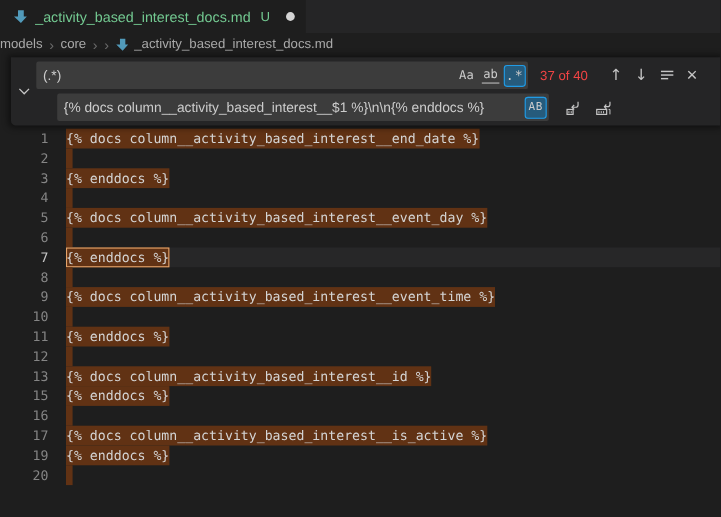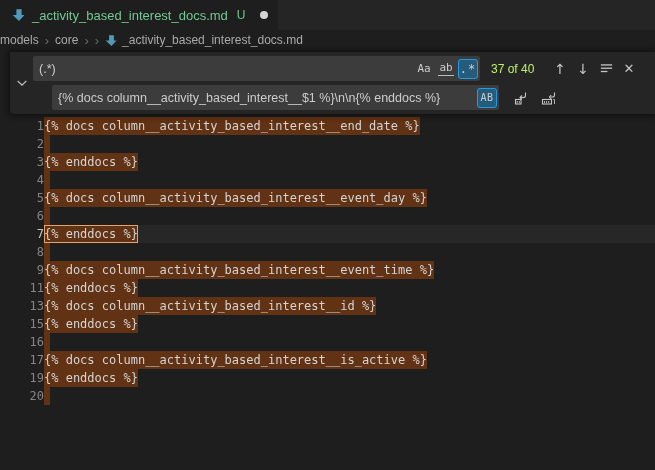--- a/index.html
+++ b/index.html
@@ -57,38 +57,38 @@
   .opt {
     min-width:20px; height:20px; margin-left:2px; border-radius:3px;
     display:flex; align-items:center; justify-content:center;
     color:#cccccc; font-size:11px; cursor:pointer; flex:none;
     font-family:"DejaVu Sans Mono", monospace;
   }
   .opt.active { background:#265b7c; outline:1px solid #219be5; outline-offset:-1px; }
   .opt .ul { border-bottom:1px solid #bbbbbb; padding:0 1px 1px; }
   .opt-regex { font-size:12px; letter-spacing:1px; }
   .opt-ab { font-size:10px; letter-spacing:.5px; }
-  .results { margin-left:11px; font-size:12px; color:#bef264; min-width:56px; }
+  .results { margin-left:11px; font-size:12px; color:#ef4444; min-width:56px; }
   .acticon {
     width:20px; height:20px; margin-left:3px; border-radius:4px; flex:none;
     display:flex; align-items:center; justify-content:center;
     color:#c5c5c5; font-size:13px; cursor:pointer;
   }
   .arrow-glyph { font-size:14px; font-family:"DejaVu Sans", sans-serif; }
   .rep-icons { display:flex; align-items:center; margin-left:9px; gap:5px; }
 
   
   .lines { position:absolute; top:67px; left:0; right:0; }
   .line { display:flex; height:18px; cursor:text; }
   .ln {
     width:44px; text-align:right; color:#858585; flex:none;
     font-family:"DejaVu Sans Mono", monospace; font-size:12px; line-height:18px;
   }
   .lc {
-    flex:1; white-space:pre;
+    flex:1; margin-left:16px; white-space:pre;
     font-family:"DejaVu Sans Mono", monospace; font-size:12px; line-height:18px;
     color:#d4d4d4;
   }
   .match { background:#613214; display:inline-block; height:18px; vertical-align:top; }
   .match.empty { width:6px; }
   .match.current { outline:1px solid #e5a36a; outline-offset:-1px; }
   .line.cur .ln { color:#c6c6c6; }
   .line.cur .lc { background:#272728; }
 
   svg { display:block; }
@@ -214,22 +214,30 @@
       </div>
     <div class="line">
         <span class="ln">8</span>
         <span class="lc"><span class="match empty"></span></span>
       </div>
     <div class="line">
         <span class="ln">9</span>
         <span class="lc"><span class="match">{% docs column__activity_based_interest__event_time %}</span></span>
       </div>
     <div class="line">
+        <span class="ln">10</span>
+        <span class="lc"><span class="match empty"></span></span>
+      </div>
+    <div class="line">
         <span class="ln">11</span>
         <span class="lc"><span class="match">{% enddocs %}</span></span>
+      </div>
+    <div class="line">
+        <span class="ln">12</span>
+        <span class="lc"><span class="match empty"></span></span>
       </div>
     <div class="line">
         <span class="ln">13</span>
         <span class="lc"><span class="match">{% docs column__activity_based_interest__id %}</span></span>
       </div>
     <div class="line">
         <span class="ln">15</span>
         <span class="lc"><span class="match">{% enddocs %}</span></span>
       </div>
     <div class="line">

